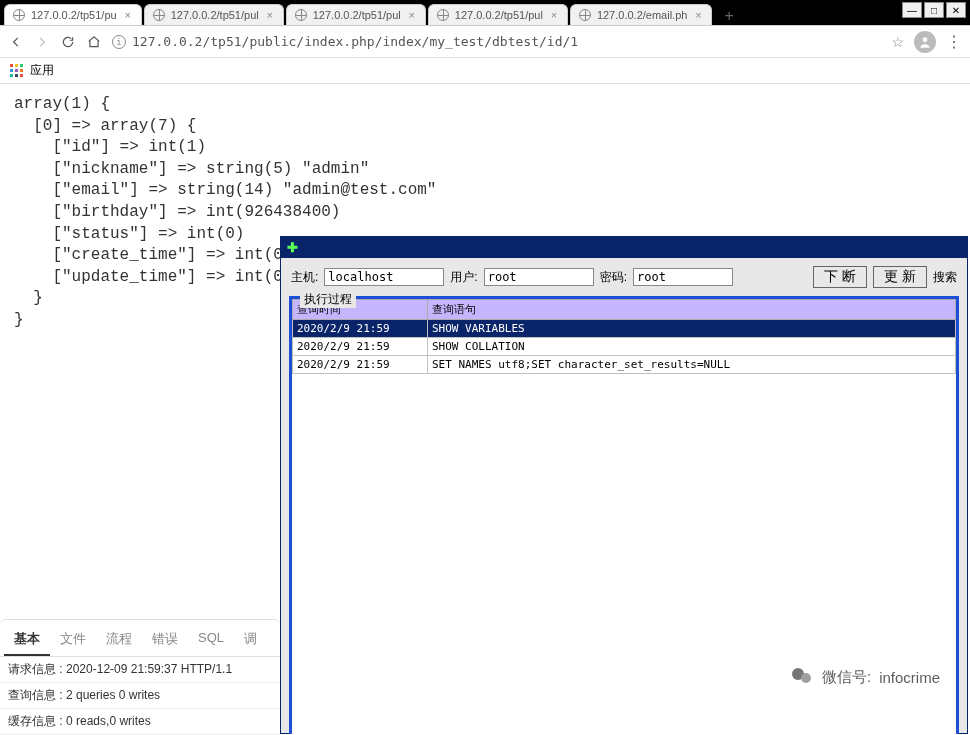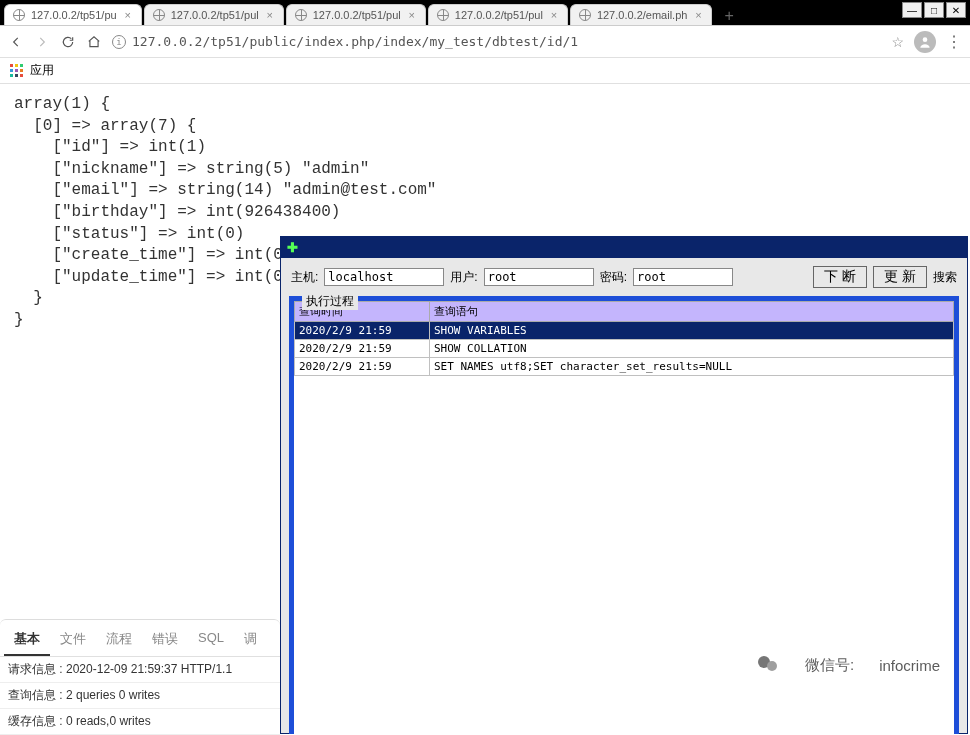--- a/index.html
+++ b/index.html
@@ -216,21 +216,21 @@
 .dlg-toolbar button {
   min-width: 54px;
   height: 22px;
   background: #e8e8e8;
   border: 1px solid #666;
   font-size: 14px;
   font-family: inherit;
   cursor: pointer;
 }
 .dlg-groupbox {
-  border: 5px solid #1d4ed8;
+  border: 3px solid #1d4ed8;
   margin: 0 8px 8px 8px;
   height: 438px;
   position: relative;
 }
 .dlg-group-label {
   position: absolute;
   top: -8px; left: 8px;
   background: #e8e8e8;
   padding: 0 4px;
   font-size: 12px;
@@ -261,24 +261,24 @@
   color: #fff;
 }
 .table-body-bg {
   background: #fff;
   height: 380px;
 }
 
 
 .watermark {
   position: absolute;
-  right: 30px; bottom: 56px;
-  display: flex;
-  align-items: center;
-  gap: 25px;
+  right: 30px; bottom: 44px;
+  display: flex;
+  align-items: center;
+  gap: 8px;
   color: #333;
   font-size: 15px;
   opacity: 0.8;
 }
 .wechat-icon svg { width: 24px; height: 24px; }
 </style>
 </head>
 <body>
 
 <div class="window-controls">

